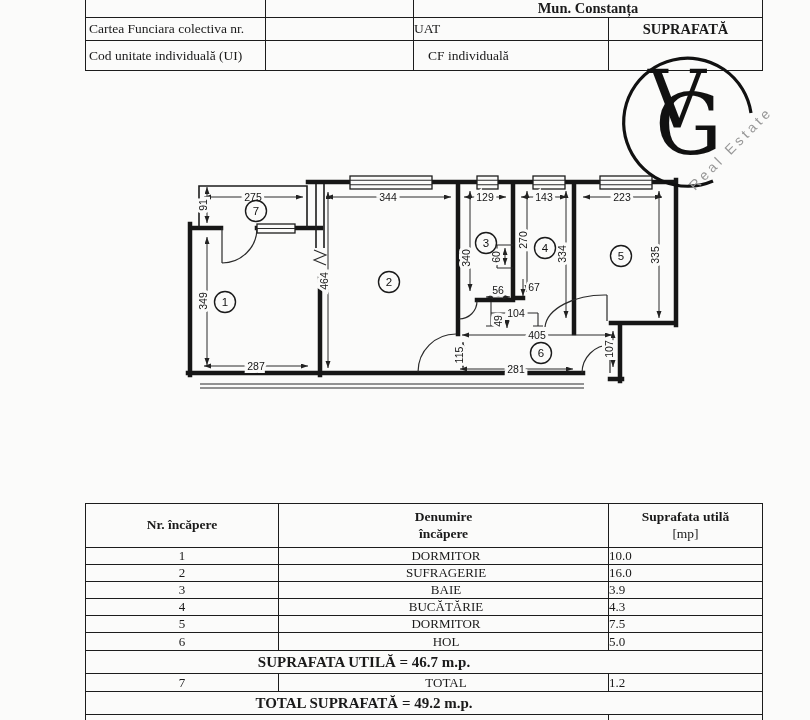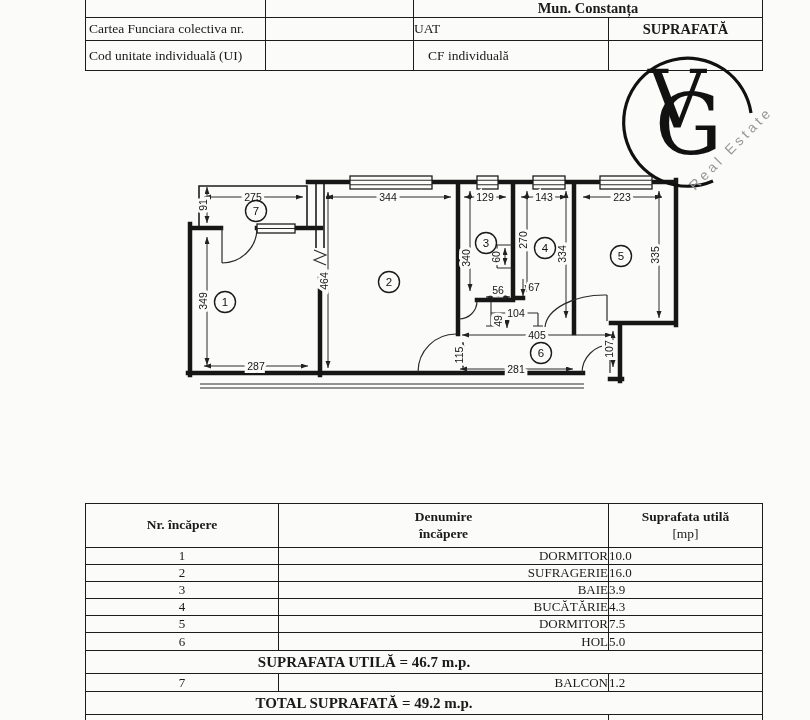--- a/index.html
+++ b/index.html
@@ -14,21 +14,21 @@
   .t-head .lbl{padding-left:3px;text-align:left;}
   .t-head .ctr{}
   .t-head .big{font-weight:bold;font-size:14.5px;text-align:center;}
   .t-head tr.cut td{border-top:none;}
   .t-head .cfi{padding-left:14px;text-align:left;}
 
   .t-area{left:85px;top:503px;width:677px;}
   .t-area td,.t-area th{font-size:13px;vertical-align:middle;}
   .t-area th{font-size:13.5px;line-height:1.25;}
   .t-area .nr{text-align:center;}
-  .t-area .nm{text-align:right;padding-left:5px;}
+  .t-area .nm{text-align:center;padding-left:5px;}
   .t-area .ar{}
   .t-area .mp{font-weight:normal;}
   .t-area .merged{font-weight:bold;font-size:15px;text-align:center;padding-right:120px;}
   .t-area .foot{font-weight:bold;font-size:13.5px;text-align:center;vertical-align:top;padding-top:1px;}
 
   
   svg{position:absolute;left:0;top:0;}
   .wall{stroke:#161616;stroke-width:4.5;fill:none;stroke-linecap:square;}
   .wallthin{stroke:#1d1d1d;stroke-width:1.6;fill:none;}
   .hair{stroke:#2a2a2a;stroke-width:1.1;fill:none;}
@@ -241,21 +241,21 @@
     <tr style="height:18px">
       <td class="nr">6</td>
       <td class="nm">HOL</td>
       <td class="ar">5.0</td>
     </tr>
     <tr style="height:23px">
       <td class="merged" colspan="3">SUPRAFATA UTILĂ = 46.7 m.p.</td>
     </tr>
     <tr style="height:18px">
       <td class="nr">7</td>
-      <td class="nm">BALCON</td>
+      <td class="nm">TOTAL</td>
       <td class="ar">1.2</td>
     </tr>
     <tr style="height:23px">
       <td class="merged" colspan="3">TOTAL SUPRAFATĂ = 49.2 m.p.</td>
     </tr>
     <tr style="height:30px">
       <td class="foot" colspan="2">Executant</td>
       <td class="foot">Data:</td>
     </tr>
   </tbody>

